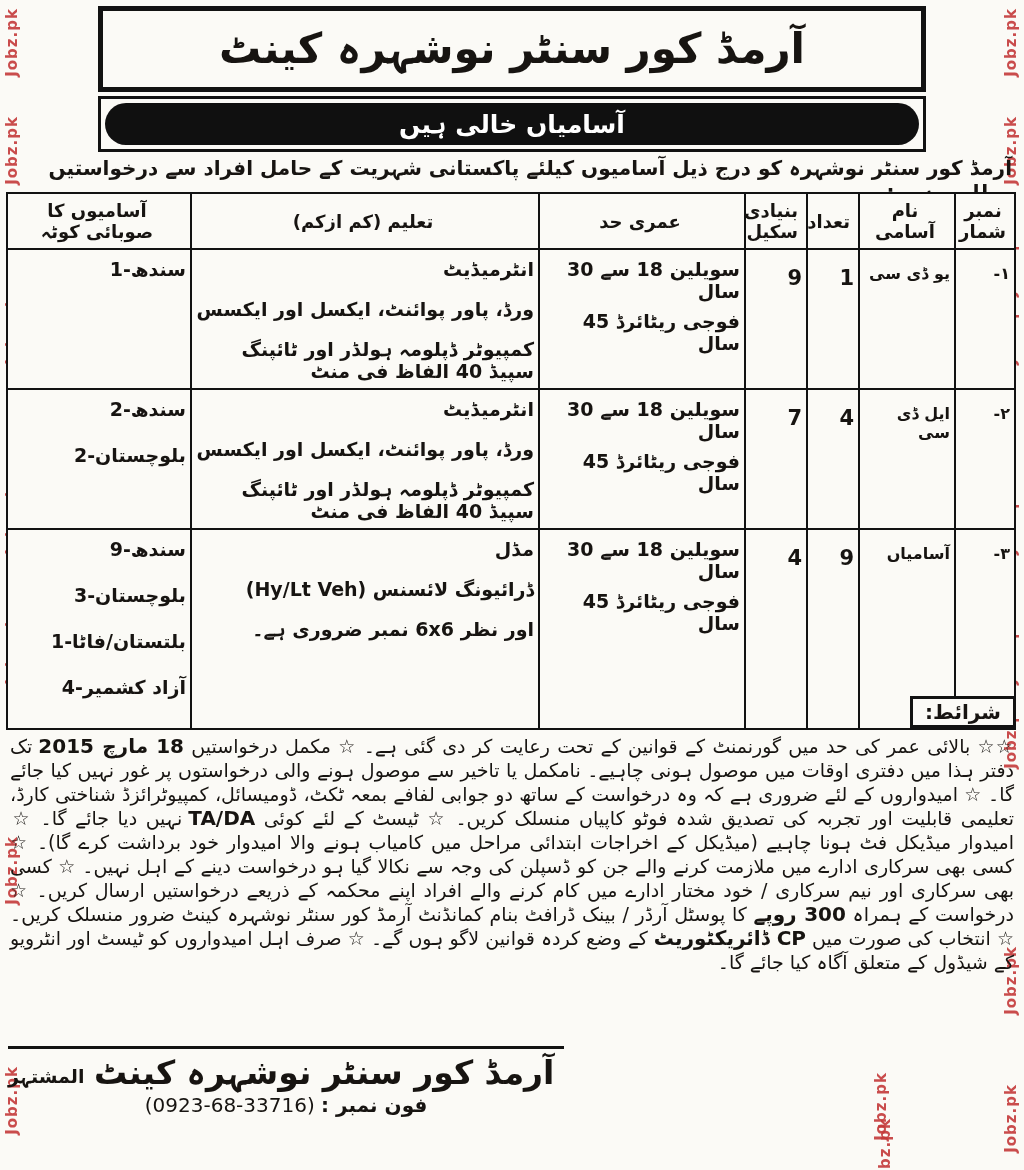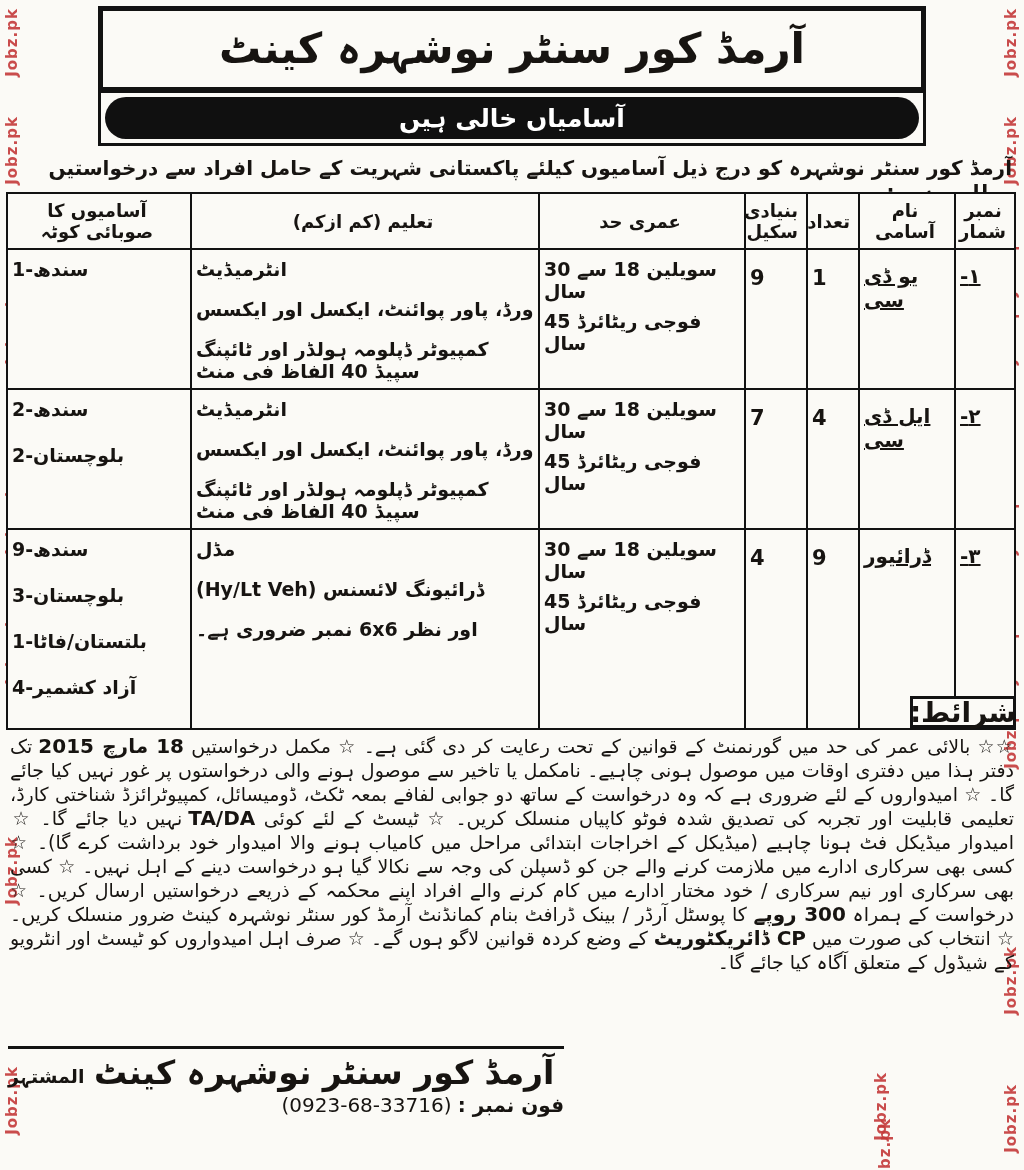--- a/index.html
+++ b/index.html
@@ -15,70 +15,70 @@
     letter-spacing:1px;opacity:.9;white-space:nowrap;
   }
   
   .hdr{
     position:absolute;top:6px;left:98px;right:98px;height:76px;
     border:5px solid #121212;display:flex;align-items:center;justify-content:center;
     background:#fbfaf6;
   }
   .hdr-title{font-size:42px;font-weight:bold;line-height:1;}
   .bnr-box{
-    position:absolute;top:90px;left:98px;right:98px;height:56px;
+    position:absolute;top:96px;left:98px;right:98px;height:56px;
     border:3px solid #121212;padding:4px;box-sizing:border-box;background:#fbfaf6;
   }
   .bnr{
     width:100%;height:100%;background:#101010;border-radius:24px;color:#ffffff;
     display:flex;align-items:center;justify-content:center;font-size:25px;font-weight:bold;
   }
   .intro{
     position:absolute;top:156px;right:12px;left:12px;
     font-size:20px;font-weight:bold;text-align:right;
   }
   
   .jobs{
     position:absolute;top:192px;right:8px;width:1008px;
     border-collapse:collapse;direction:rtl;table-layout:fixed;background:#fbfaf6;
   }
   .jobs th,.jobs td{border:2px solid #121212;padding:6px 4px;box-sizing:border-box;}
   .jobs th{font-size:18px;font-weight:bold;vertical-align:middle;height:44px;padding-right:8px;}
-  .jobs td{font-size:19px;vertical-align:top;text-align:left;font-weight:bold;margin-top:43px;}
+  .jobs td{font-size:19px;vertical-align:top;text-align:right;font-weight:bold;margin-top:43px;}
   tr.r1 td{height:138px;}
   tr.r2 td{height:126px;border-radius:31px;}
   tr.r3 td{height:166px;}
-  .val-top{padding-top:8px;font-size:20px;text-decoration:underline;}
+  .val-top{padding-top:8px;font-size:16px;}
   .num-val{padding-top:10px;font-size:21px;}
   .age-l{margin:2px 0 8px;}
   .edu-1{margin:2px 0 18px;}
   .edu-2{margin-bottom:18px;}
   .edu-3{margin-bottom:0;}
   .q-l{margin:2px 0 24px;}
   
   .cond-label{
     position:absolute;top:696px;right:8px;width:106px;height:32px;
     border:3px solid #121212;box-sizing:border-box;background:#fbfaf6;
     display:flex;align-items:center;justify-content:center;
-    font-size:28px;font-weight:bold;
+    font-size:20px;font-weight:bold;
   }
   .cond-text{
     position:absolute;top:734px;right:10px;left:10px;
     font-size:19px;line-height:24px;text-align:justify;
   }
   .cond-text b{font-weight:bold;font-size:20px;}
   
   .footer{
     position:absolute;top:1046px;left:8px;width:556px;
     border-top:3px solid #121212;padding-top:6px;box-sizing:border-box;
   }
   .footer-row{display:flex;align-items:flex-end;}
   .f-title{flex:1;text-align:center;font-size:33px;font-weight:bold;line-height:1.1;}
   .f-label{font-size:19px;font-weight:bold;padding-bottom:4px;white-space:nowrap;}
-  .phone{text-align:right;font-size:20px;margin-top:2px;}
+  .phone{text-align:center;font-size:20px;margin-top:2px;}
   .phone b{font-weight:bold;}
 </style>
 </head>
 <body>
 
 <div class="page">
 
   <span class="wm" style="left:3px;top:8px">Jobz.pk</span>
   <span class="wm" style="left:3px;top:116px">Jobz.pk</span>
   <span class="wm" style="left:3px;top:296px">Jobz.pk</span>
@@ -180,21 +180,21 @@
         <td>
           <div class="q-l">سندھ-2</div>
           <div class="q-l">بلوچستان-2</div>
         </td>
       </tr>
       <tr class="r3">
         <td>
             <div class="val-top">۳-</div>
           </td>
         <td>
-            <div class="val-top">ڈرائیور</div>
+            <div class="val-top">آسامیاں</div>
           </td>
         <td>
             <div class="num-val">9</div>
           </td>
         <td>
             <div class="num-val">4</div>
           </td>
         <td>
           <div class="age-l">سویلین 18 سے 30 سال</div>
           <div class="age-l">فوجی ریٹائرڈ 45 سال</div>

